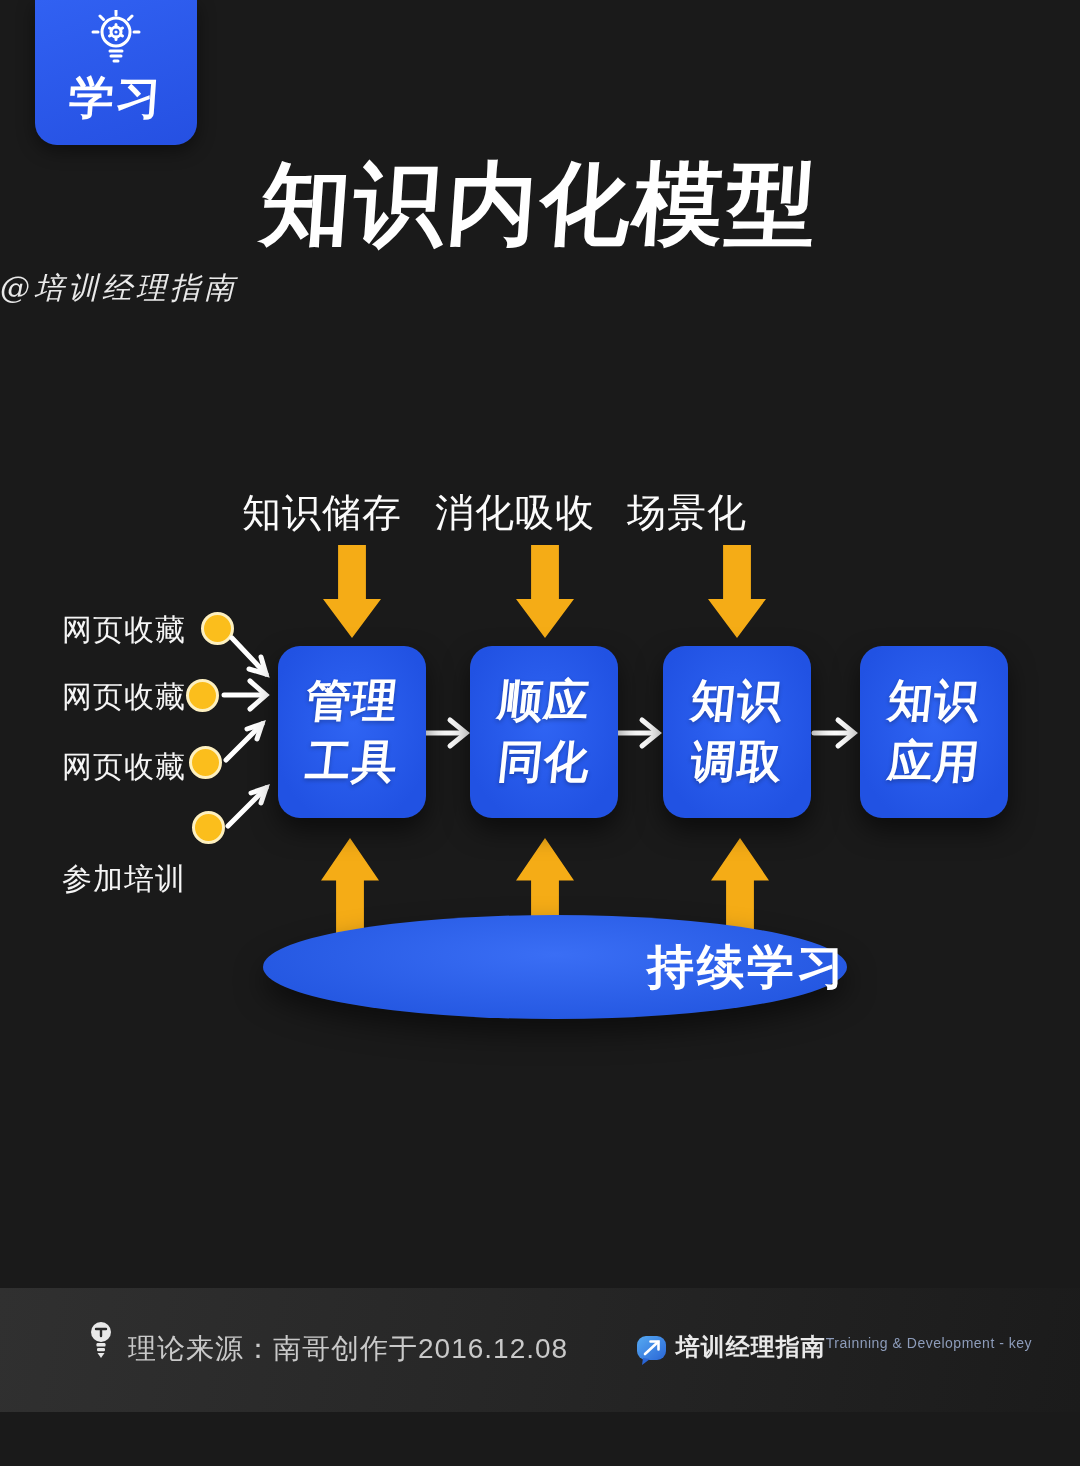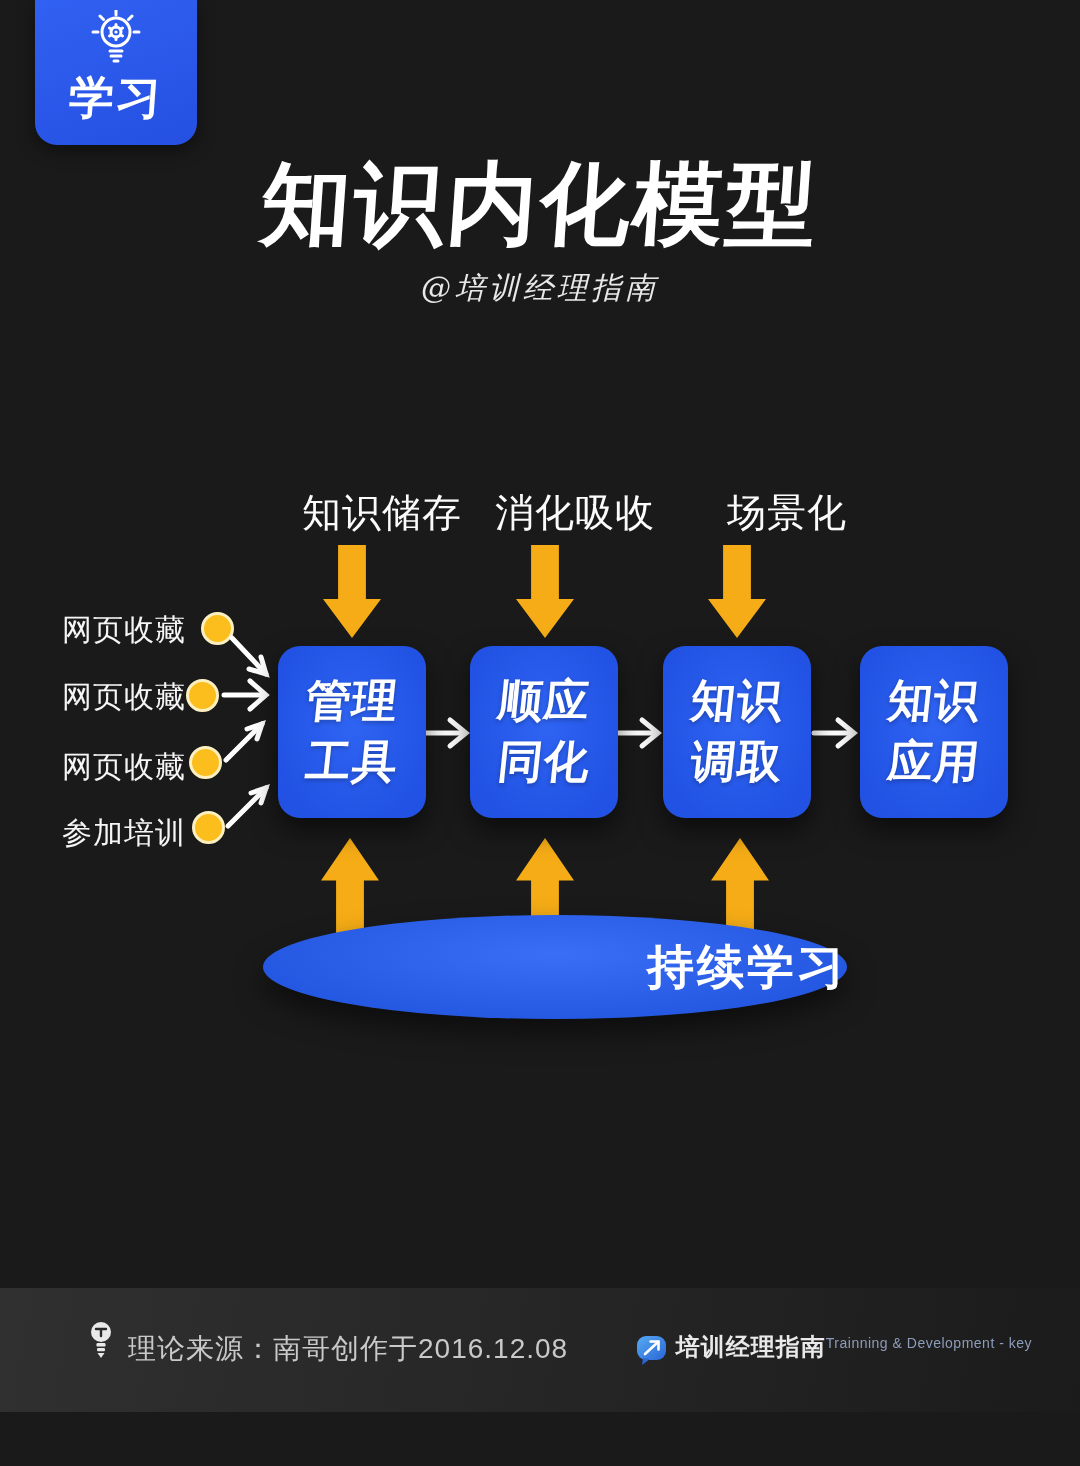--- a/index.html
+++ b/index.html
@@ -22,48 +22,48 @@
     font-size:45px;font-weight:800;letter-spacing:2px;margin-top:2px;
     transform:skewX(-4deg);
   }
   
   .title{
     position:absolute;left:0;top:144px;width:100%;text-align:center;
     font-size:90px;font-weight:900;letter-spacing:3px;
     transform:skewX(-4deg);
   }
   .subtitle{
-    position:absolute;left:0;top:268px;width:100%;text-align:center;
+    position:absolute;left:0;top:268px;width:100%;text-align:left;
     font-size:30px;font-weight:500;letter-spacing:4px;color:#e9e9e9;
     font-family:"DejaVu Serif", serif;font-style:italic;
   }
   
   .top-label{
-    position:absolute;top:486px;width:220px;text-align:right;
+    position:absolute;top:486px;width:220px;text-align:left;
     font-size:39px;font-weight:500;color:#fbfbfb;letter-spacing:1px;
   }
   .tl-0{left:242px}.tl-1{left:435px}.tl-2{left:627px}
 
   .arrow-down{
     position:absolute;top:545px;width:58px;height:93px;background:#f5ac16;
     clip-path:polygon(26% 0,74% 0,74% 58%,100% 58%,50% 100%,0 58%,26% 58%);
   }
   .ad-0{left:323px}.ad-1{left:516px}.ad-2{left:708px}
 
   .arrow-up{
     position:absolute;top:838px;width:58px;height:106px;background:#f5ac16;
     clip-path:polygon(50% 0,100% 40%,74% 40%,74% 100%,26% 100%,26% 40%,0 40%);
     z-index:1;
   }
   .au-0{left:321px}.au-1{left:516px}.au-2{left:711px}
 
   .source-label{
     position:absolute;left:62px;font-size:30px;color:#f5f5f5;letter-spacing:1px;
   }
-  .sl-0{top:610px}.sl-1{top:677px}.sl-2{top:747px}.sl-3{top:813px}
+  .sl-0{top:610px}.sl-1{top:677px}.sl-2{top:747px}.sl-3{top:859px}
 
   .source-bullet{
     position:absolute;width:33px;height:33px;border-radius:50%;
     background:#fbbe1c;border:3px solid #fdf0c0;box-sizing:border-box;
   }
   .sb-0{left:201px;top:612px}.sb-1{left:186px;top:679px}
   .sb-2{left:189px;top:746px}.sb-3{left:192px;top:811px}
 
   .connector{position:absolute;overflow:visible;}
   .cn-0{left:228px;top:634px}

